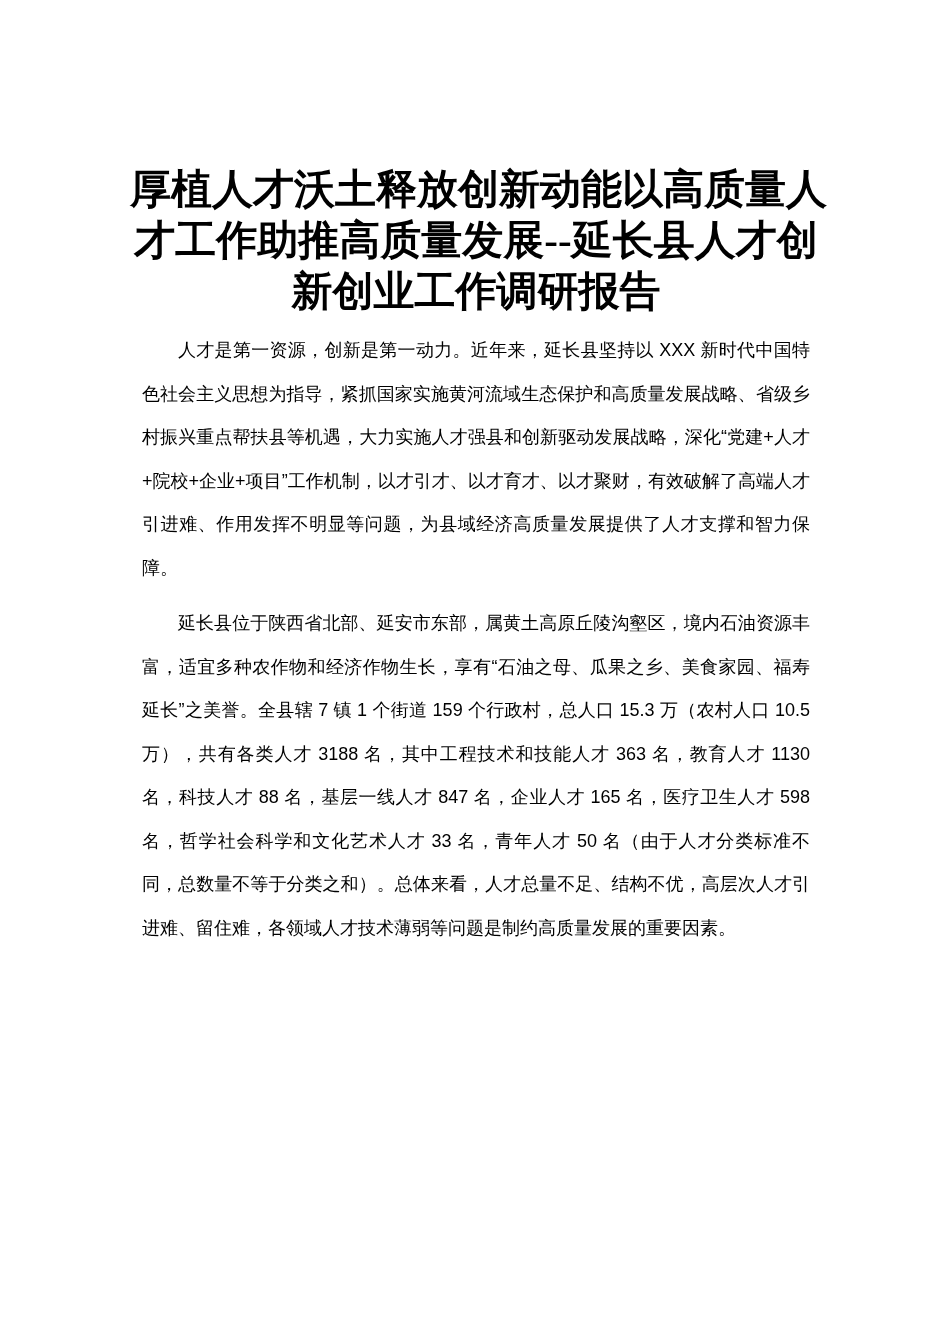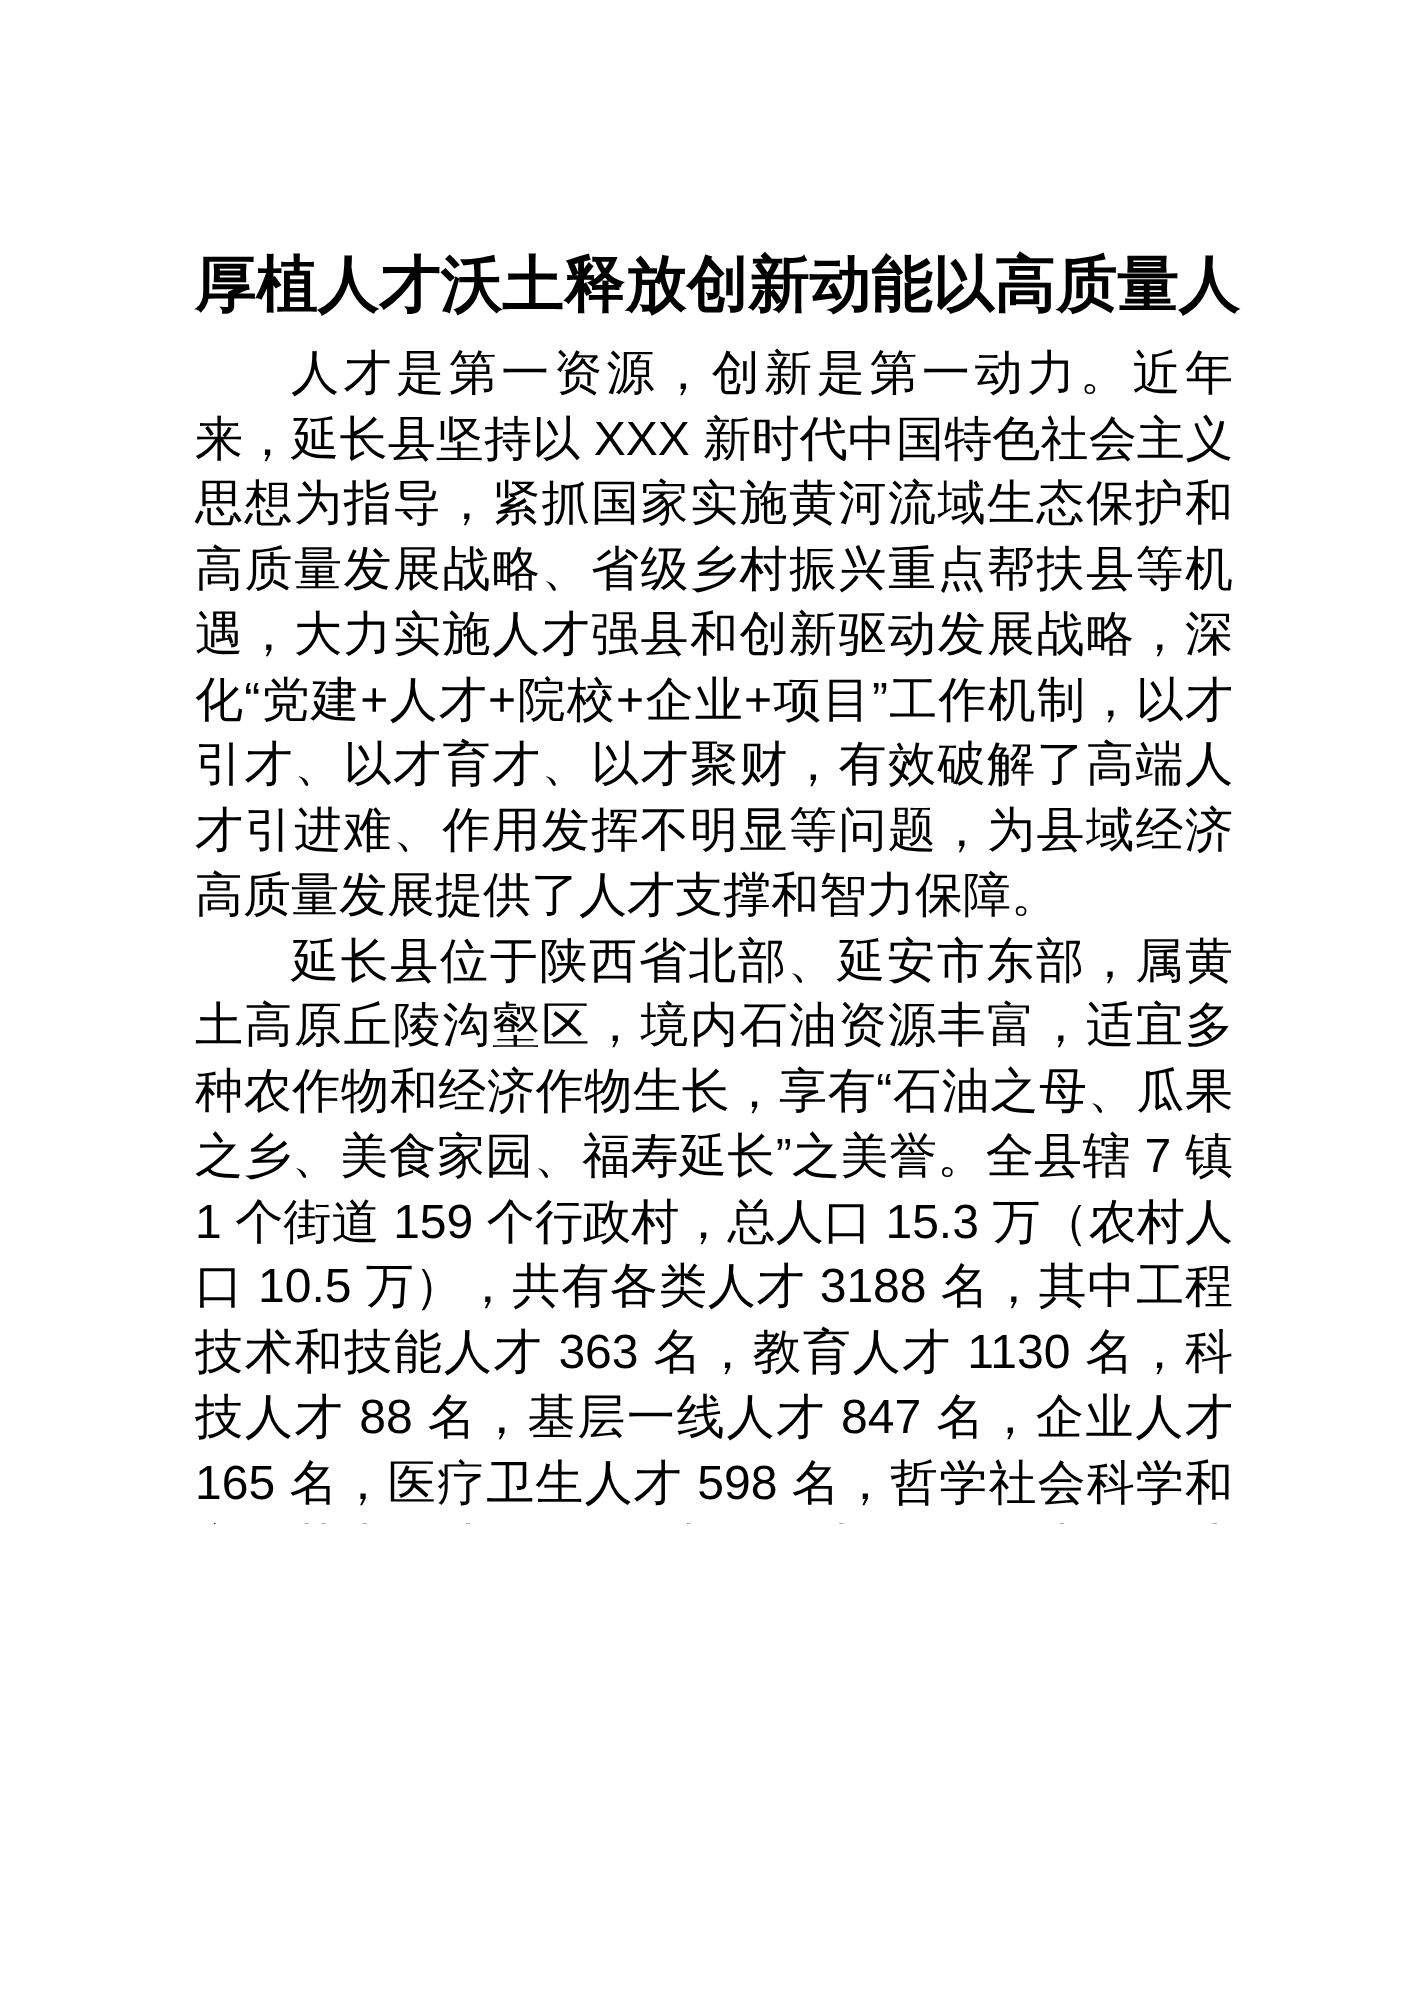--- a/index.html
+++ b/index.html
@@ -27,38 +27,40 @@
     font-size: 41px;
     line-height: 51px;
     text-align: center;
     color: #000000;
   }
   .title-line {
     display: block;
     white-space: nowrap;
   }
   .body-para {
-    margin: 0;
+    margin: 12px;
     padding: 0;
-    font-size: 32px;
+    font-size: 18px;
     line-height: 43.5px;
     text-align: justify;
     text-justify: inter-ideograph;
     text-indent: 2em;
     color: #000000;
     word-break: break-all;
   }
 </style>
 </head>
 <body>
 
 <div class="page">
 
   <h1 class="doc-title">
     <span class="title-line">厚植人才沃土释放创新动能以高质量人</span>
+    <span class="title-line">才工作助推高质量发展--延长县人才创</span>
+    <span class="title-line">新创业工作调研报告</span>
   </h1>
 
   <p class="body-para">人才是第一资源，创新是第一动力。近年来，延长县坚持以 XXX 新时代中国特色社会主义思想为指导，紧抓国家实施黄河流域生态保护和高质量发展战略、省级乡村振兴重点帮扶县等机遇，大力实施人才强县和创新驱动发展战略，深化“党建+人才+院校+企业+项目”工作机制，以才引才、以才育才、以才聚财，有效破解了高端人才引进难、作用发挥不明显等问题，为县域经济高质量发展提供了人才支撑和智力保障。</p>
 
 
   <p class="body-para">延长县位于陕西省北部、延安市东部，属黄土高原丘陵沟壑区，境内石油资源丰富，适宜多种农作物和经济作物生长，享有“石油之母、瓜果之乡、美食家园、福寿延长”之美誉。全县辖 7 镇 1 个街道 159 个行政村，总人口 15.3 万（农村人口 10.5 万），共有各类人才 3188 名，其中工程技术和技能人才 363 名，教育人才 1130 名，科技人才 88 名，基层一线人才 847 名，企业人才 165 名，医疗卫生人才 598 名，哲学社会科学和文化艺术人才 33 名，青年人才 50 名（由于人才分类标准不同，总数量不等于分类之和）。总体来看，人才总量不足、结构不优，高层次人才引进难、留住难，各领域人才技术薄弱等问题是制约高质量发展的重要因素。</p>
 
 </div>
 
 </body></html>

